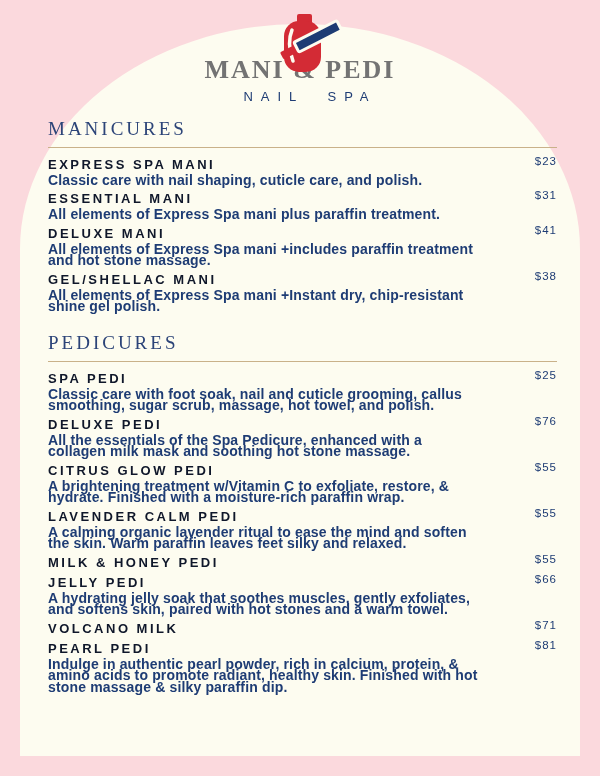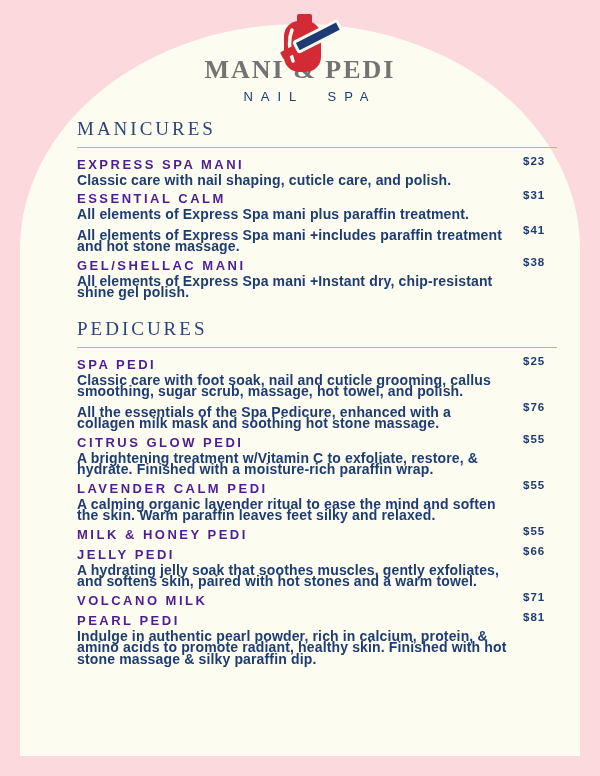--- a/index.html
+++ b/index.html
@@ -52,21 +52,20 @@
     font-weight: 400;
     letter-spacing: 8px;
     word-spacing: 12px;
     color: #1e3c74;
     padding-left: 20px; 
   }
   .menu {
     position: relative;
     z-index: 2;
     padding: 14px 43px 0 48px;
-    margin-left: 29px;
   }
   .menu-section { margin-top: 0; }
   .menu-section + .menu-section { margin-top: 19px; }
   .section-title {
     font-family: "Liberation Serif", serif;
     font-size: 19px;
     font-weight: 500;
     letter-spacing: 3px;
     color: #2c4478;
   }
@@ -80,40 +79,40 @@
     display: flex;
     justify-content: space-between;
     align-items: flex-start;
     margin-bottom: 6px;
   }
   .menu-item-left { flex: 1 1 auto; }
   .menu-item-name {
     font-size: 13px;
     font-weight: bold;
     letter-spacing: 2.5px;
-    color: #4c1d95;
+    color: #0f172a;
     line-height: 14px;
   }
   .menu-item-description {
     margin-top: 3px;
     font-size: 14px;
     font-weight: bold;
     letter-spacing: 0.15px;
     color: #1e3c74;
     line-height: 11.5px;
     max-width: 432px;
   }
   .menu-item-price {
     flex: 0 0 auto;
     margin-top: -3px;
     font-size: 11.5px;
-    font-weight: bold;
+    font-weight: normal;
     letter-spacing: 1px;
     color: #1e3c74;
-    text-align: left;
+    text-align: right;
     min-width: 34px;
   }
 </style>
 </head>
 <body>
 
 <div class="arch-panel"></div>
 
 <div class="logo-wrap">
   <svg width="100" height="64" viewBox="0 0 100 64">
@@ -145,28 +144,29 @@
   <div class="menu-item">
     <div class="menu-item-left">
       <div class="menu-item-name">EXPRESS SPA MANI</div>
       <div class="menu-item-description">Classic care with nail shaping, cuticle care, and polish.</div>
     </div>
     <div class="menu-item-price">$23</div>
   </div>
 
   <div class="menu-item">
     <div class="menu-item-left">
-      <div class="menu-item-name">ESSENTIAL CALM</div>
+      <div class="menu-item-name">ESSENTIAL MANI</div>
       <div class="menu-item-description">All elements of Express Spa mani plus paraffin treatment.</div>
     </div>
     <div class="menu-item-price">$31</div>
   </div>
 
   <div class="menu-item">
     <div class="menu-item-left">
+      <div class="menu-item-name">DELUXE MANI</div>
       <div class="menu-item-description">All elements of Express Spa mani +includes paraffin treatment and hot stone massage.</div>
     </div>
     <div class="menu-item-price">$41</div>
   </div>
 
   <div class="menu-item">
     <div class="menu-item-left">
       <div class="menu-item-name">GEL/SHELLAC MANI</div>
       <div class="menu-item-description">All elements of Express Spa mani +Instant dry, chip-resistant shine gel polish.</div>
     </div>
@@ -182,20 +182,21 @@
   <div class="menu-item">
     <div class="menu-item-left">
       <div class="menu-item-name">SPA PEDI</div>
       <div class="menu-item-description">Classic care with foot soak, nail and cuticle grooming, callus smoothing, sugar scrub, massage, hot towel, and polish.</div>
     </div>
     <div class="menu-item-price">$25</div>
   </div>
 
   <div class="menu-item">
     <div class="menu-item-left">
+      <div class="menu-item-name">DELUXE PEDI</div>
       <div class="menu-item-description">All the essentials of the Spa Pedicure, enhanced with a collagen milk mask and soothing hot stone massage.</div>
     </div>
     <div class="menu-item-price">$76</div>
   </div>
 
   <div class="menu-item">
     <div class="menu-item-left">
       <div class="menu-item-name">CITRUS GLOW PEDI</div>
       <div class="menu-item-description">A brightening treatment w/Vitamin C to exfoliate, restore, &amp; hydrate. Finished with a moisture-rich paraffin wrap.</div>
     </div>

